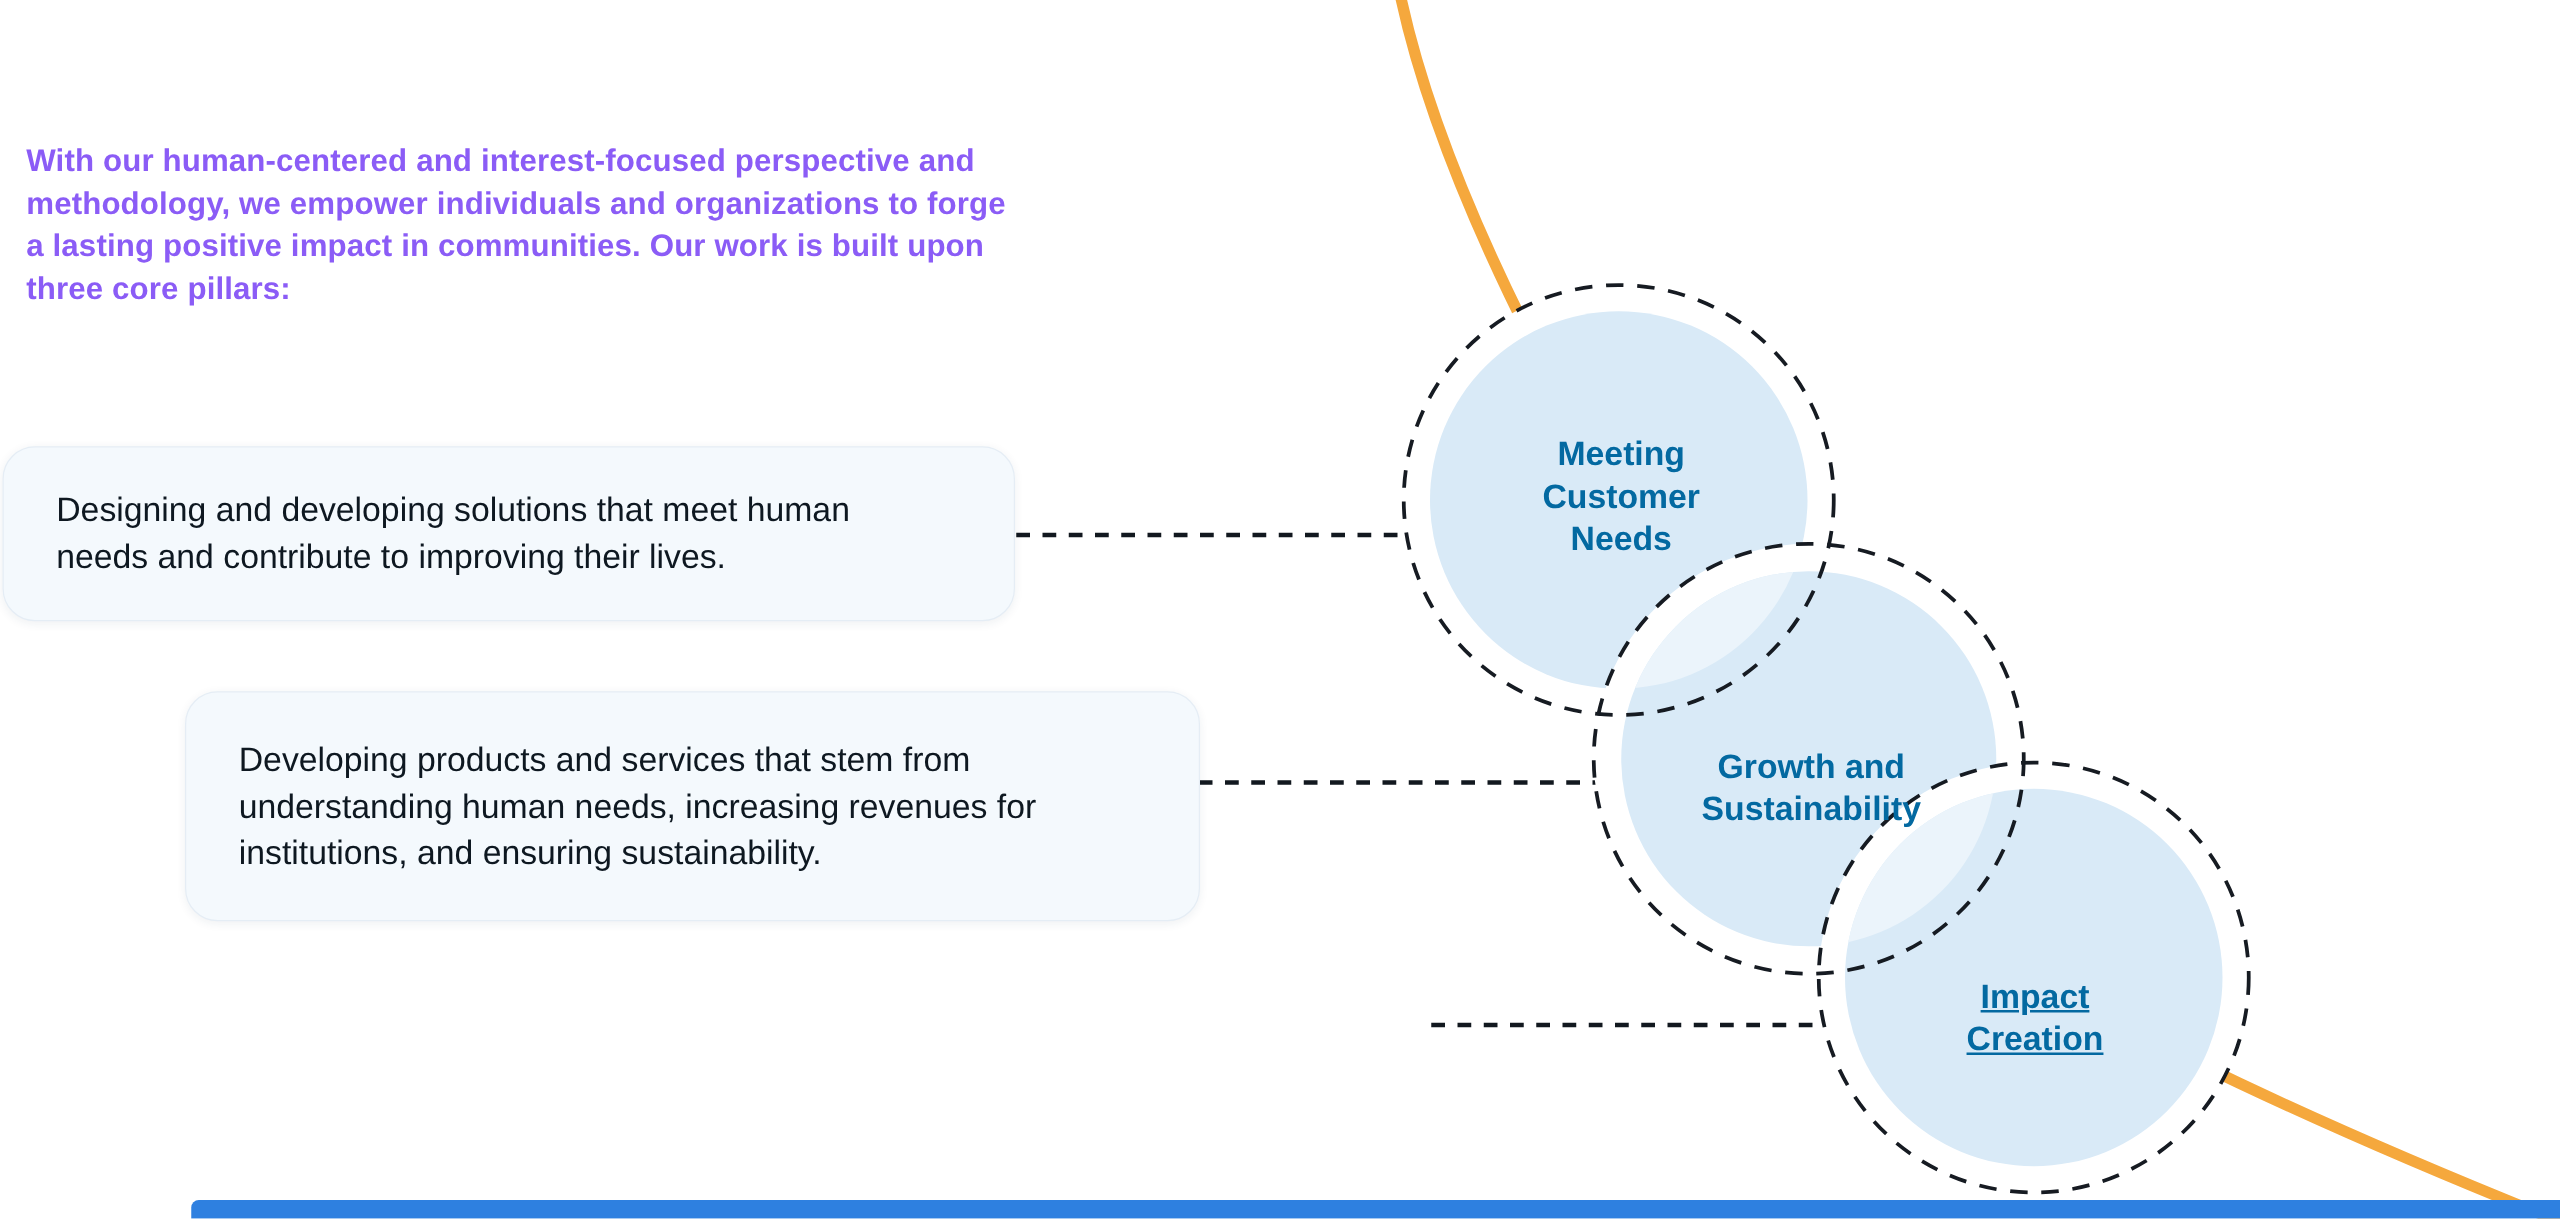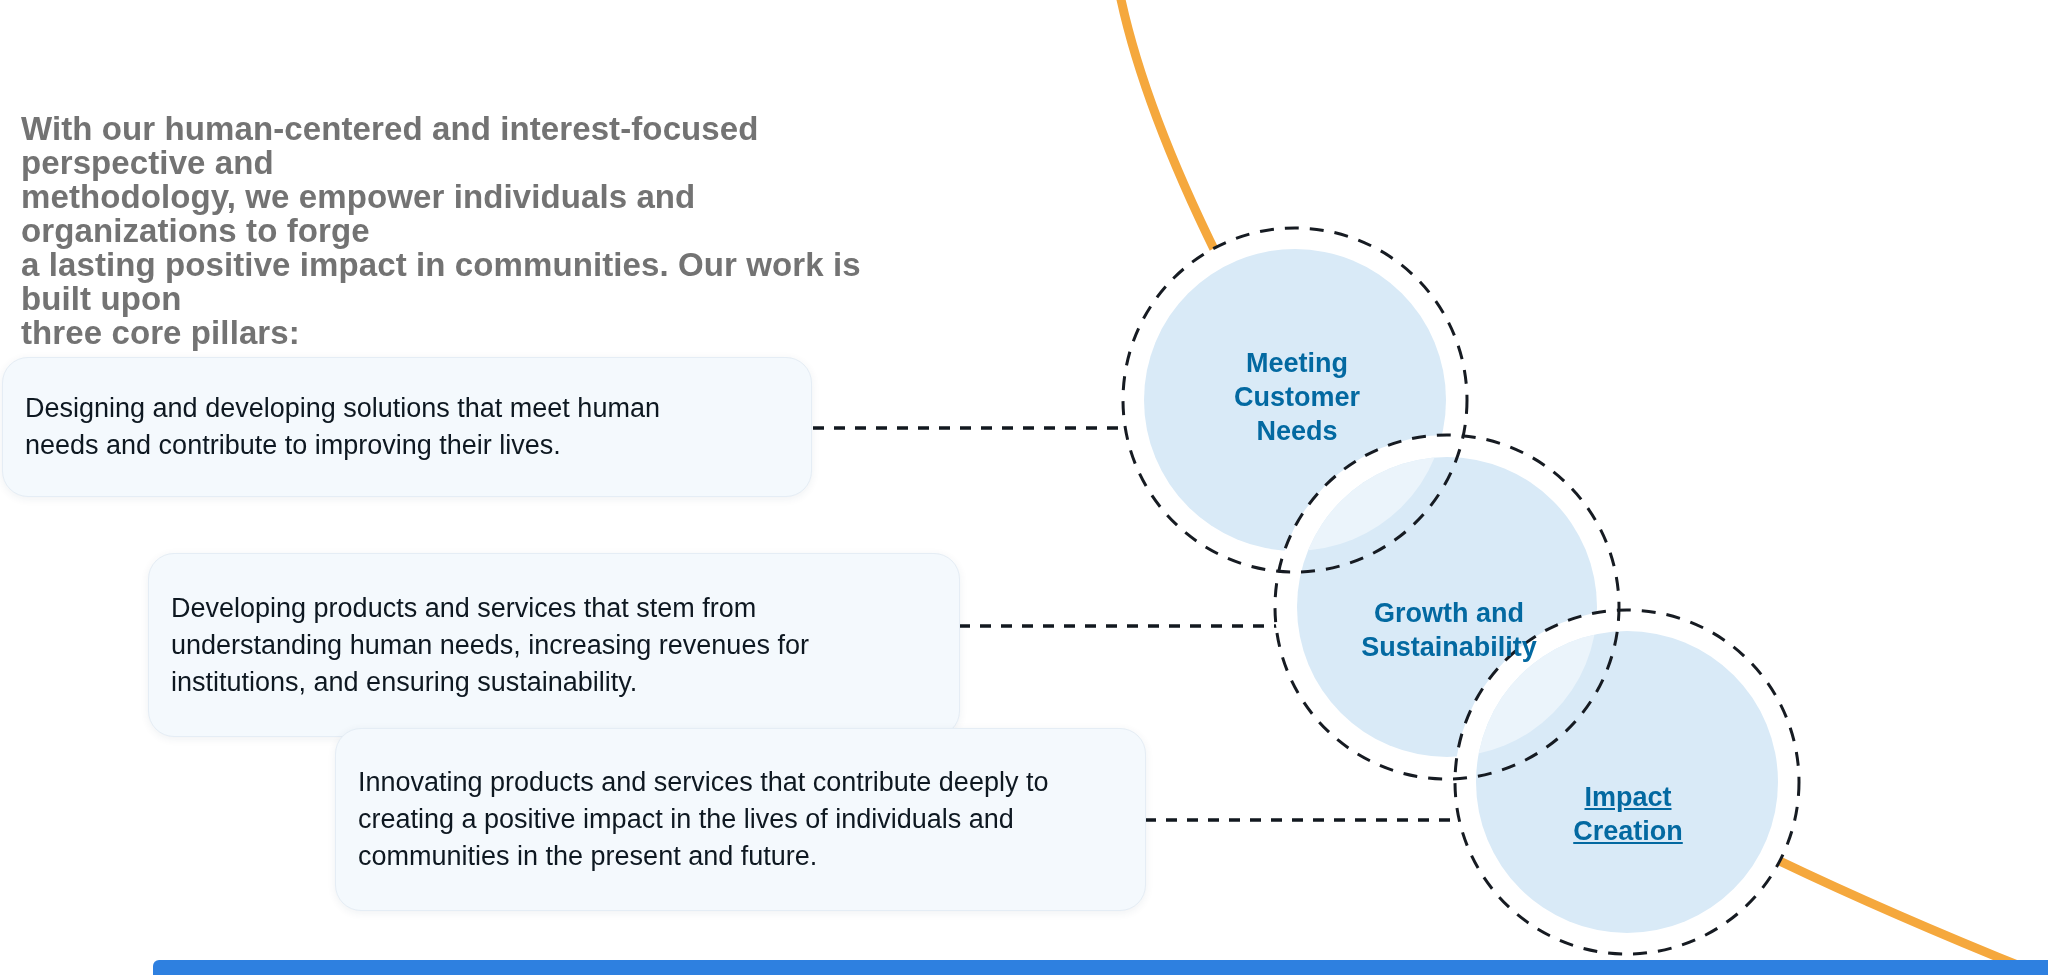--- a/index.html
+++ b/index.html
@@ -7,33 +7,33 @@
     position:relative;width:2048px;height:975px;overflow:hidden;
     background:#ffffff;
     font-family:"Liberation Sans", sans-serif;
     color:#111E28;
   }
   .pre{white-space:pre-line;}
   svg.layer{position:absolute;left:0;top:0;}
 
   .intro{
     position:absolute;left:21px;top:112px;width:880px;
-    font-size:33px;font-weight:bold;line-height:34px;
-    color:#737373;letter-spacing:0.1px;
+    font-size:25px;font-weight:bold;line-height:34px;
+    color:#8b5cf6;letter-spacing:0.1px;
   }
 
   .card{
     position:absolute;
     background:#F4F9FD;
     border:1px solid #E5EDF5;
     border-radius:26px;
     box-shadow:0 2px 8px rgba(30,60,90,0.07);
     display:flex;align-items:center;
     box-sizing:border-box;
-    padding-left:22px;padding-right:30px;
+    padding-left:42px;padding-right:30px;
   }
   .card-text{
     font-size:27px;line-height:37px;color:#0E1821;
   }
   .card1{left:2px;top:357px;width:810px;height:140px;}
   .card2{left:148px;top:532px;width:812px;height:184px;margin-top:21px;}
   .card3{left:335px;top:728px;width:811px;height:183px;}
 
   .circle-label{
     position:absolute;width:360px;
@@ -118,25 +118,20 @@
 
   <div class="card card1">
     <div class="card-text pre">Designing and developing solutions that meet human
 needs and contribute to improving their lives.</div>
   </div>
   <div class="card card2">
     <div class="card-text pre">Developing products and services that stem from
 understanding human needs, increasing revenues for
 institutions, and ensuring sustainability.</div>
   </div>
-  <div class="card card3">
-    <div class="card-text pre">Innovating products and services that contribute deeply to
-creating a positive impact in the lives of individuals and
-communities in the present and future.</div>
-  </div>
 
   <div class="circle-label label1 pre">Meeting
 Customer
 Needs</div>
   <div class="circle-label label2 pre">Growth and
 Sustainability</div>
   <div class="circle-label label3 pre">Impact
 Creation</div>
 
   <div class="bottom-bar"></div>

